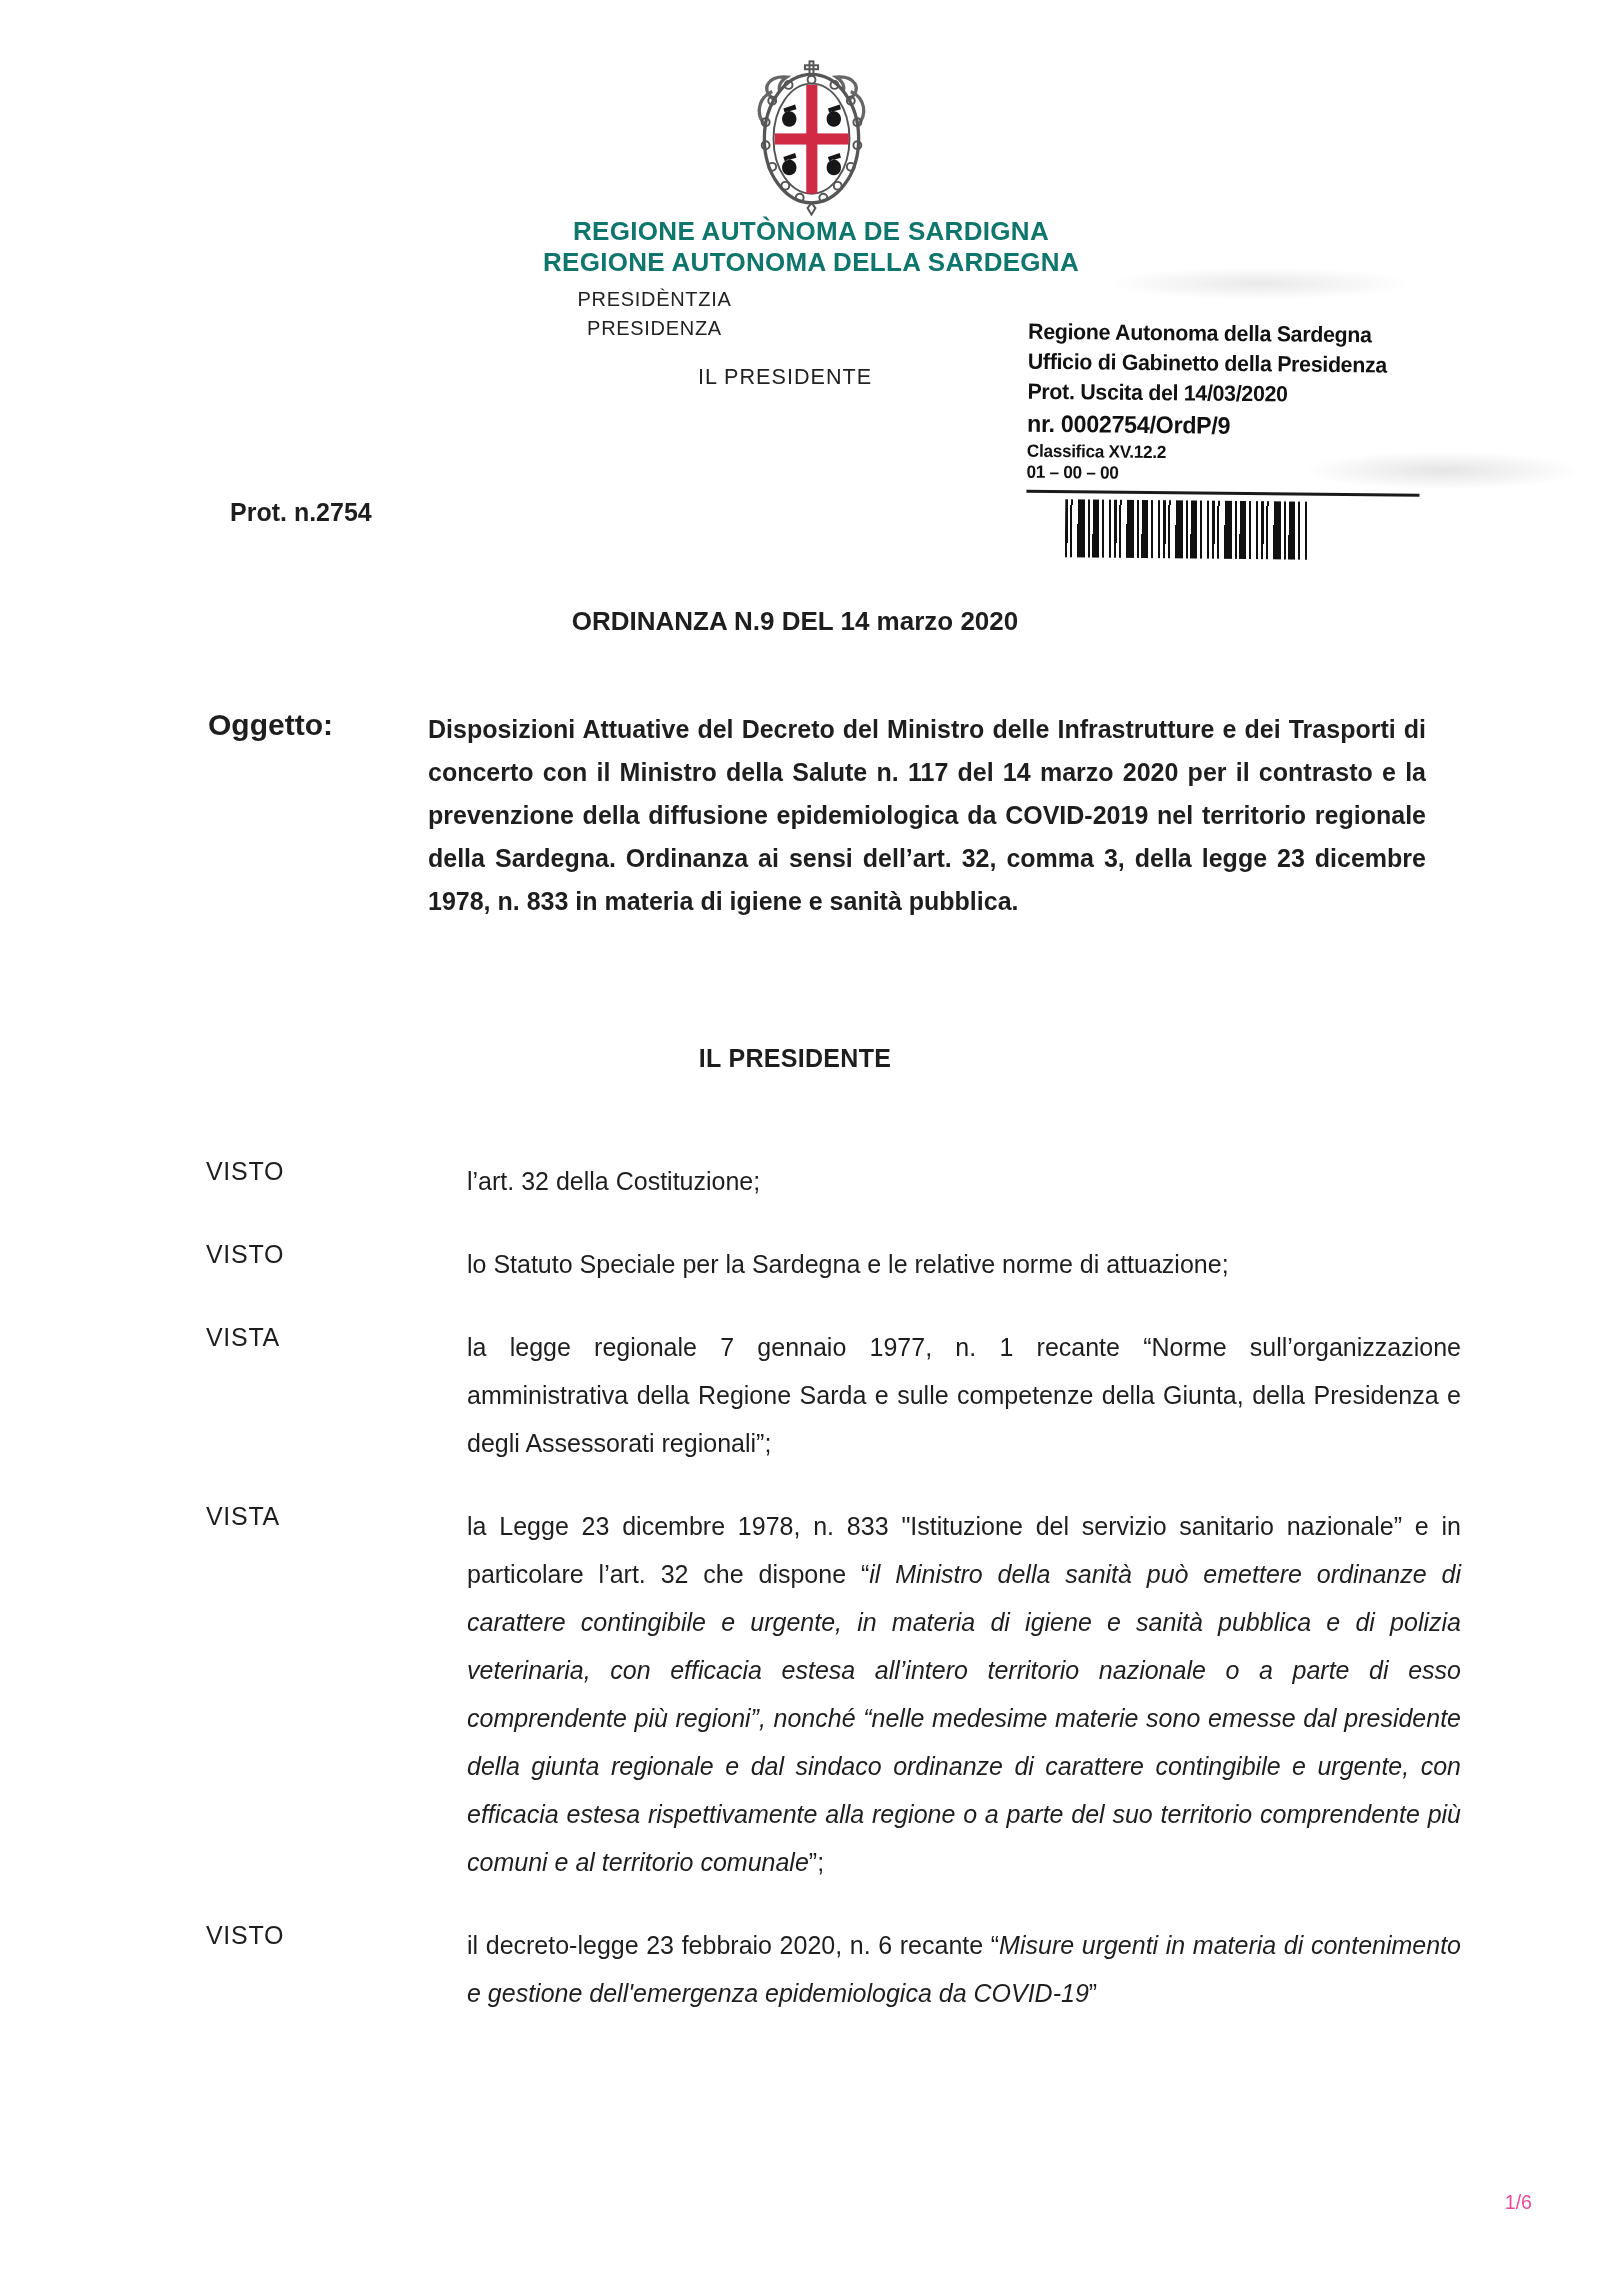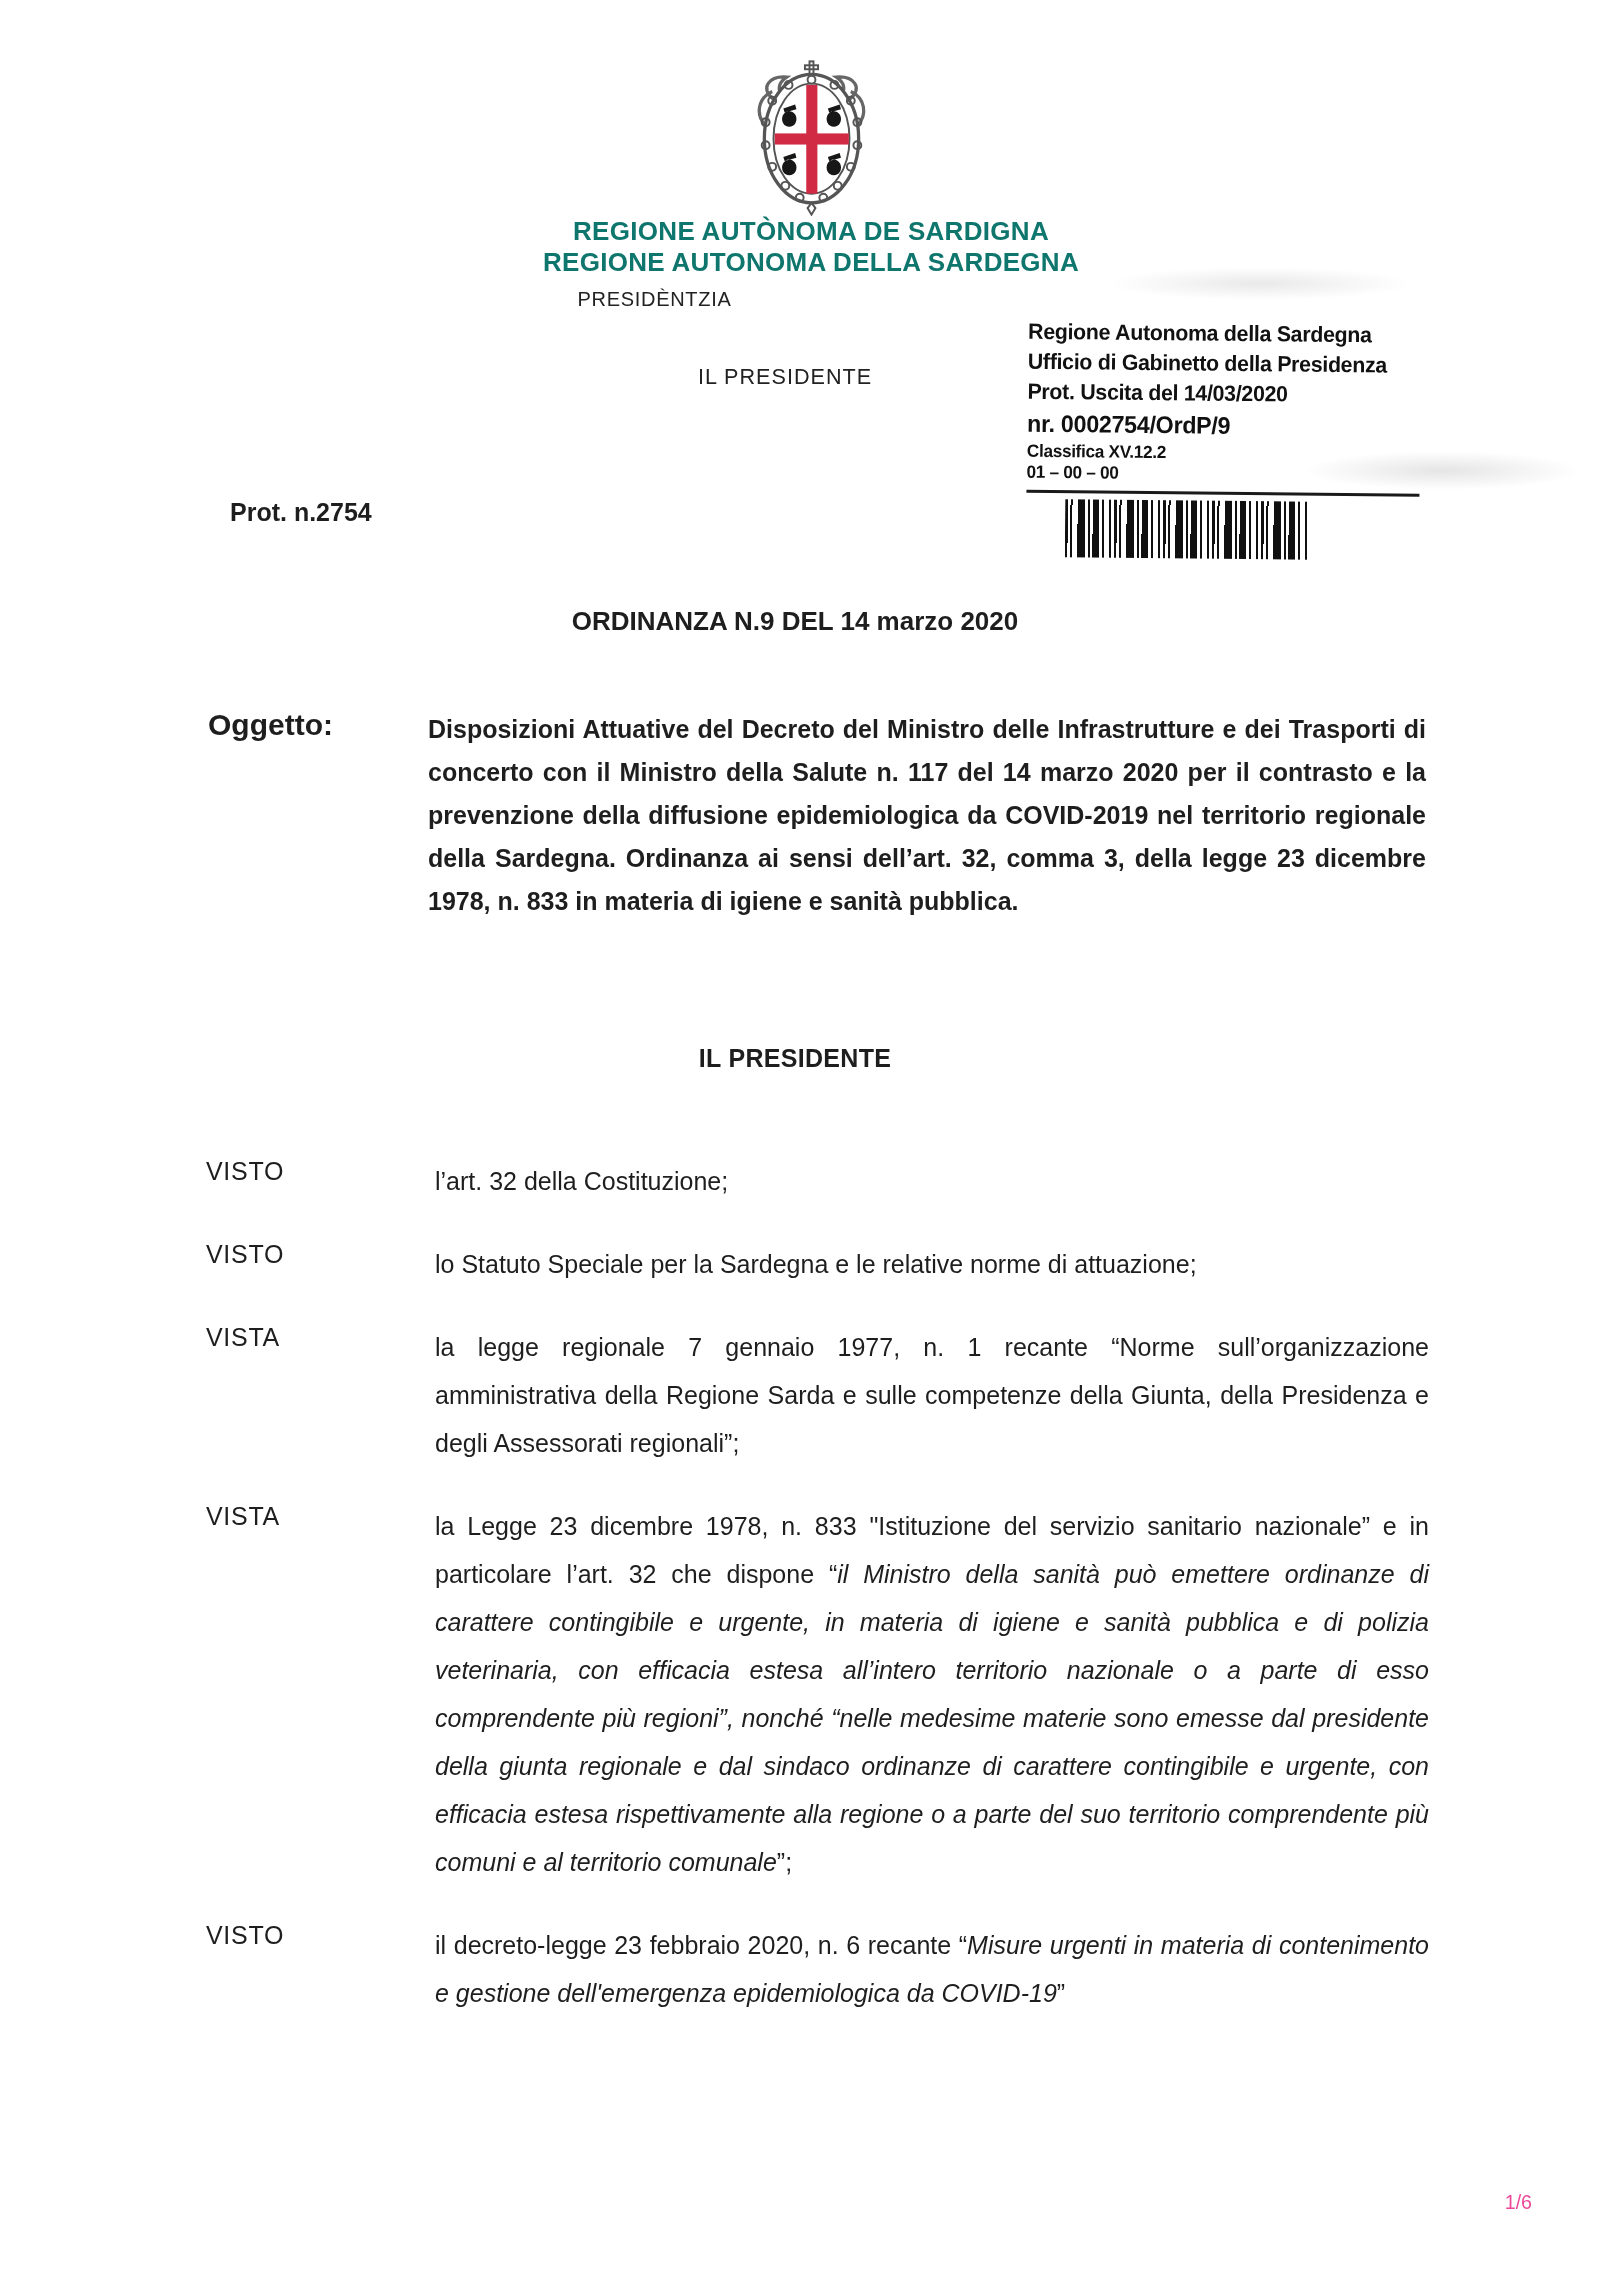--- a/index.html
+++ b/index.html
@@ -46,21 +46,21 @@
   .sm1{left:1106px;top:267px;width:307px;height:33px;background:radial-gradient(ellipse at center,rgba(40,40,40,0.10),transparent 70%);}
   .sm2{left:1302px;top:451px;width:281px;height:39px;background:radial-gradient(ellipse at center,rgba(40,40,40,0.12),transparent 70%);}
   
   .prot{position:absolute;left:230px;top:498px;font-weight:bold;font-size:25px;}
   .doc-title{position:absolute;left:0;top:606px;width:1590px;text-align:center;font-weight:bold;font-size:26px;}
   .subject{position:absolute;left:0;top:708px;width:1622px;}
   .subject .label{position:absolute;left:208px;top:0;font-weight:bold;font-size:30px;}
   .subject .body{margin-left:428px;width:998px;font-weight:bold;font-size:25px;line-height:43px;text-align:justify;text-align-last:left;}
   .section-heading{position:absolute;left:0;top:1044px;width:1590px;text-align:center;font-weight:bold;font-size:25px;letter-spacing:0.3px;}
   .recitals{position:absolute;left:0;top:1157px;width:1622px;}
-  .recital{position:relative;margin-bottom:35px;}
+  .recital{position:relative;margin-bottom:35px;padding-left:32px;}
   .recital .label{position:absolute;left:206px;top:0;font-size:25px;letter-spacing:0.7px;}
   .recital .body{margin-left:435px;width:994px;font-size:25px;line-height:48px;text-align:justify;text-align-last:left;}
   .it{font-style:italic;}
   .pagenum{position:absolute;right:90px;top:2191px;font-size:19.6px;color:#ec4899;}
 </style>
 </head>
 <body>
 
 <div class="page">
 
@@ -105,20 +105,21 @@
         <path d="M134,152 a11,12 0 1,0 0.1,0 M125,148 l18,-6 l2,7 l-18,5 z"></path>
       </g>
 
       <path d="M100,218 l6,8 l-6,10 l-6,-10 z" fill="none" stroke="#555" stroke-width="3"></path>
     </svg>
   </div>
 
   <div class="org-line org1">REGIONE AUTÒNOMA DE SARDIGNA</div>
   <div class="org-line org2">REGIONE AUTONOMA DELLA SARDEGNA</div>
   <div class="dept-line dept1">PRESIDÈNTZIA</div>
+  <div class="dept-line dept2">PRESIDENZA</div>
   <div class="role-line">IL PRESIDENTE</div>
 
   <div class="smudge sm1"></div>
   <div class="smudge sm2"></div>
 
   <div class="stamp">
     <div class="s s1">Regione Autonoma della Sardegna</div>
     <div class="s s2">Ufficio di Gabinetto della Presidenza</div>
     <div class="s s3">Prot. Uscita del 14/03/2020</div>
     <div class="s s4">nr. 0002754/OrdP/9</div>

